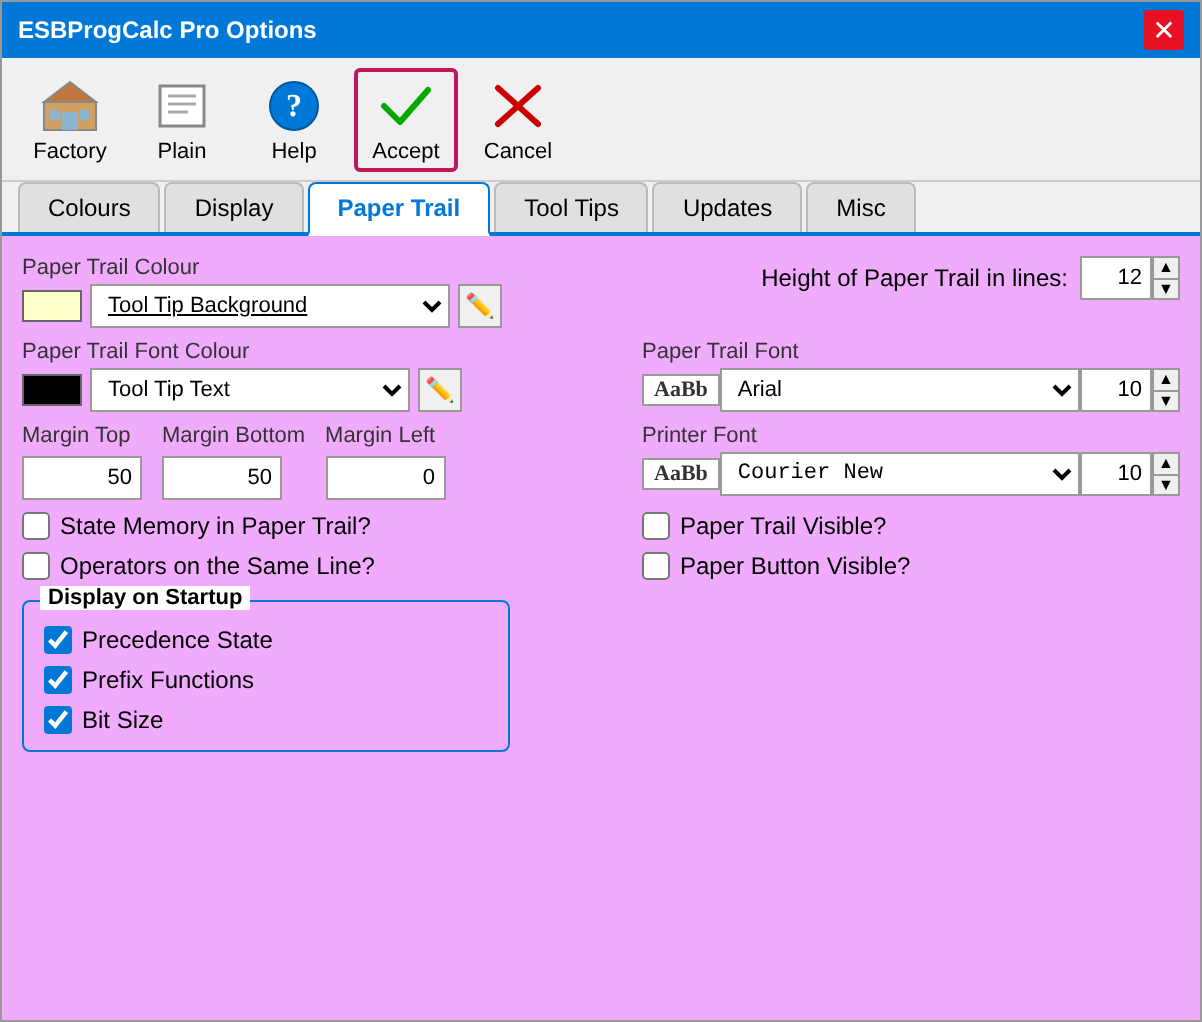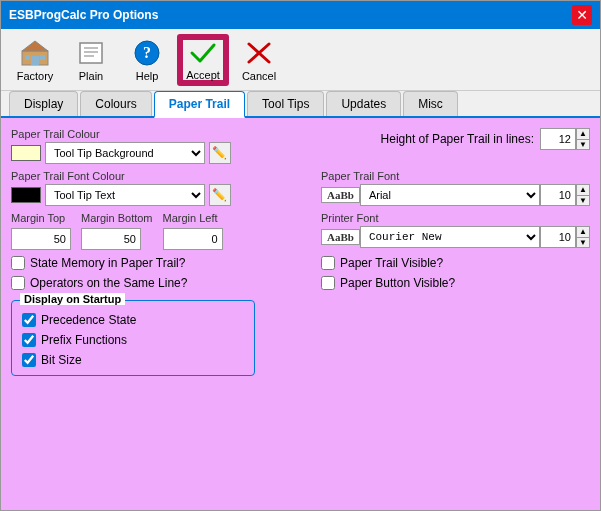--- a/index.html
+++ b/index.html
@@ -63,21 +63,21 @@
       justify-content: center;
       width: 52px;
       height: 52px;
       border: 1px solid transparent;
       background: transparent;
       cursor: pointer;
       border-radius: 3px;
       font-size: 11px;
       gap: 2px;
     }
-    .toolbar-btn.accept { border: 6px solid #be185d; }
+    .toolbar-btn.accept { border: 2px solid #be185d; }
     .toolbar-icon {
       width: 30px;
       height: 30px;
       display: flex;
       align-items: center;
       justify-content: center;
     }
 
     .tabs-bar {
       display: flex;
@@ -336,37 +336,37 @@
         <svg width="30" height="28" viewBox="0 0 30 28">
           <line x1="5" y1="5" x2="25" y2="23" stroke="#cc0000" stroke-width="3" stroke-linecap="round"></line>
           <line x1="25" y1="5" x2="5" y2="23" stroke="#cc0000" stroke-width="3" stroke-linecap="round"></line>
         </svg>
       </div>
       <span>Cancel</span>
     </button>
   </div>
 
   <div class="tabs-bar">
+    <div class="tab">Colours</div>
     <div class="tab">Display</div>
-    <div class="tab">Colours</div>
     <div class="tab active">Paper Trail</div>
     <div class="tab">Tool Tips</div>
     <div class="tab">Updates</div>
     <div class="tab">Misc</div>
   </div>
 
   <div class="content">
 
     <div class="two-cols">
       <div class="left-col">
         <div class="form-group">
           <div class="section-label">Paper Trail Colour</div>
           <div class="combo-wrapper">
             <div class="color-swatch" style="background:#ffffcc;"></div>
-            <select style="width:160px;">
+            <select style="width:180px;text-decoration:underline;">
               <option>Tool Tip Background</option>
             </select>
             <button class="pencil-btn">✏️</button>
           </div>
         </div>
       </div>
       <div class="right-col">
         <div class="height-row">
           <span>Height of Paper Trail in lines:</span>
           <div class="spinner-wrapper">

